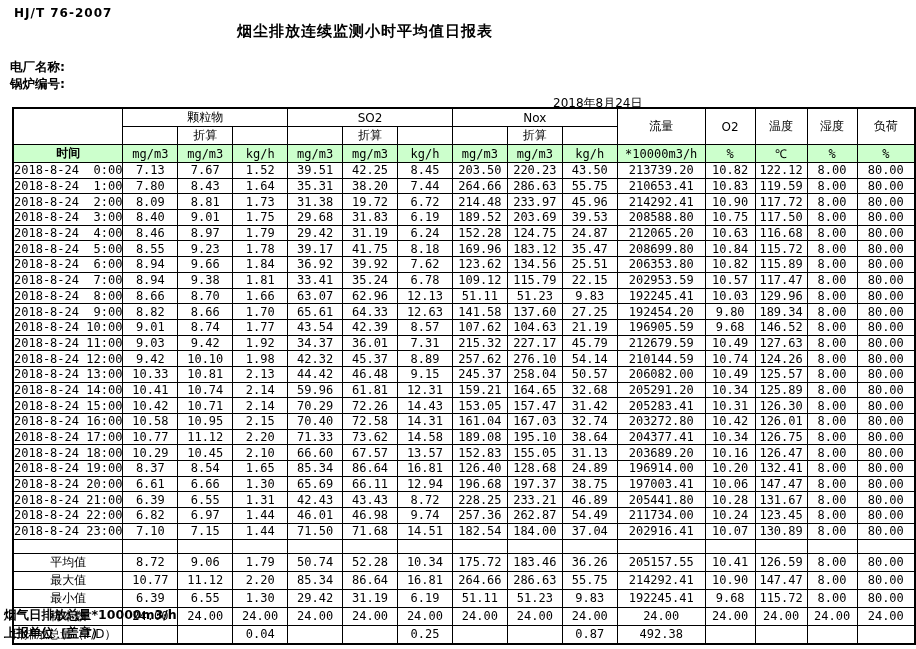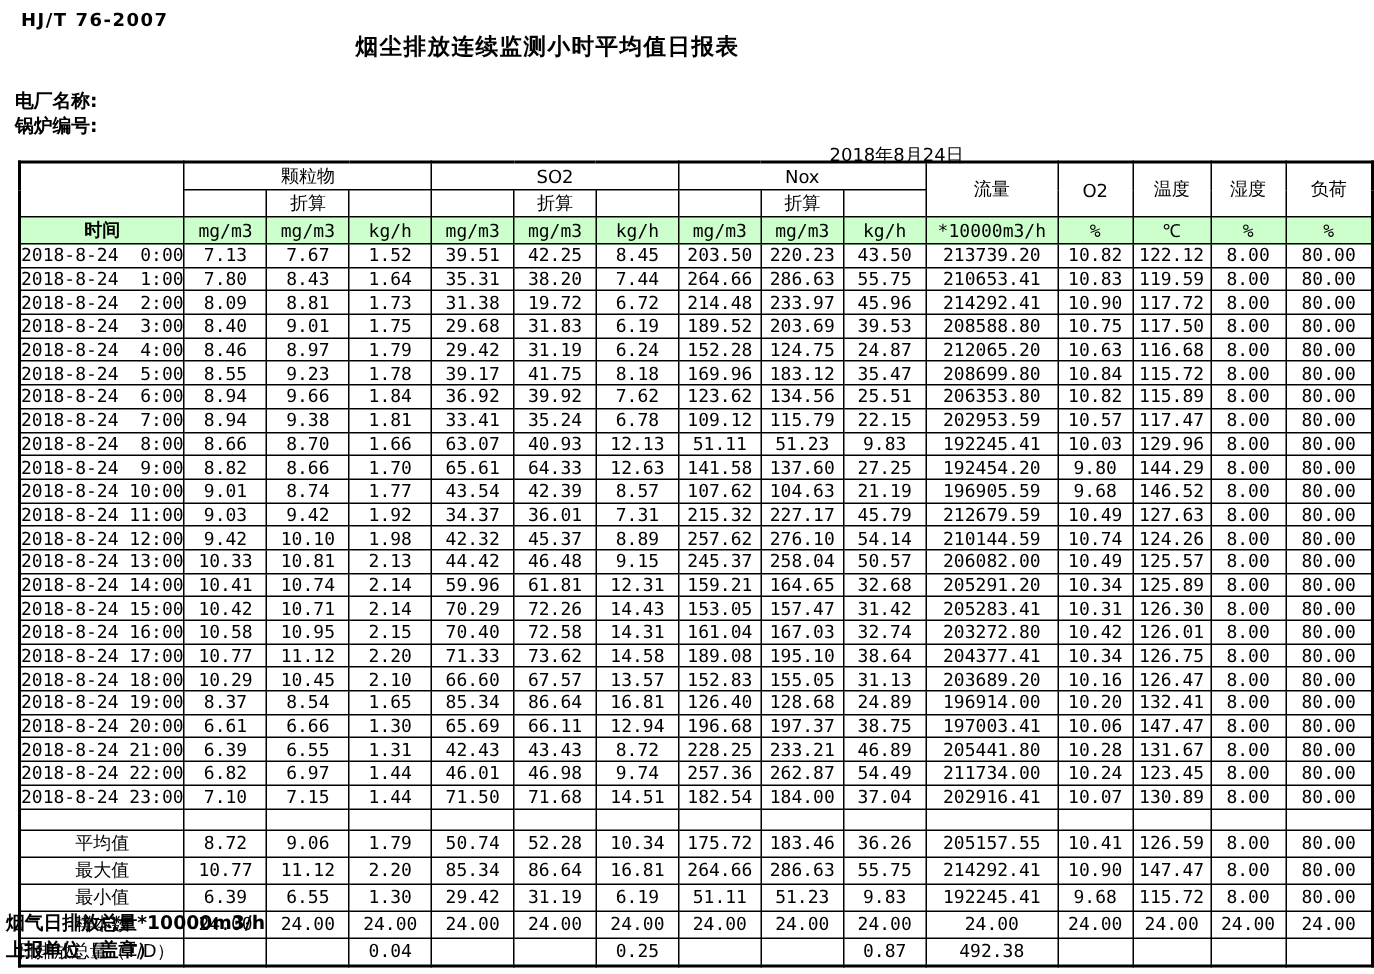--- a/index.html
+++ b/index.html
@@ -247,21 +247,21 @@
         <td class="num-cell">117.47</td>
         <td class="num-cell">8.00</td>
         <td class="num-cell">80.00</td>
       </tr>
       <tr class="data-row">
         <td class="time-cell">2018-8-24  8:00</td>
         <td class="num-cell">8.66</td>
         <td class="num-cell">8.70</td>
         <td class="num-cell">1.66</td>
         <td class="num-cell">63.07</td>
-        <td class="num-cell">40.93</td>
+        <td class="num-cell">62.96</td>
         <td class="num-cell">12.13</td>
         <td class="num-cell">51.11</td>
         <td class="num-cell">51.23</td>
         <td class="num-cell">9.83</td>
         <td class="num-cell">192245.41</td>
         <td class="num-cell">10.03</td>
         <td class="num-cell">129.96</td>
         <td class="num-cell">8.00</td>
         <td class="num-cell">80.00</td>
       </tr>
@@ -271,21 +271,21 @@
         <td class="num-cell">8.66</td>
         <td class="num-cell">1.70</td>
         <td class="num-cell">65.61</td>
         <td class="num-cell">64.33</td>
         <td class="num-cell">12.63</td>
         <td class="num-cell">141.58</td>
         <td class="num-cell">137.60</td>
         <td class="num-cell">27.25</td>
         <td class="num-cell">192454.20</td>
         <td class="num-cell">9.80</td>
-        <td class="num-cell">144.29</td>
+        <td class="num-cell">189.34</td>
         <td class="num-cell">8.00</td>
         <td class="num-cell">80.00</td>
       </tr>
       <tr class="data-row">
         <td class="time-cell">2018-8-24 10:00</td>
         <td class="num-cell">9.01</td>
         <td class="num-cell">8.74</td>
         <td class="num-cell">1.77</td>
         <td class="num-cell">43.54</td>
         <td class="num-cell">42.39</td>

